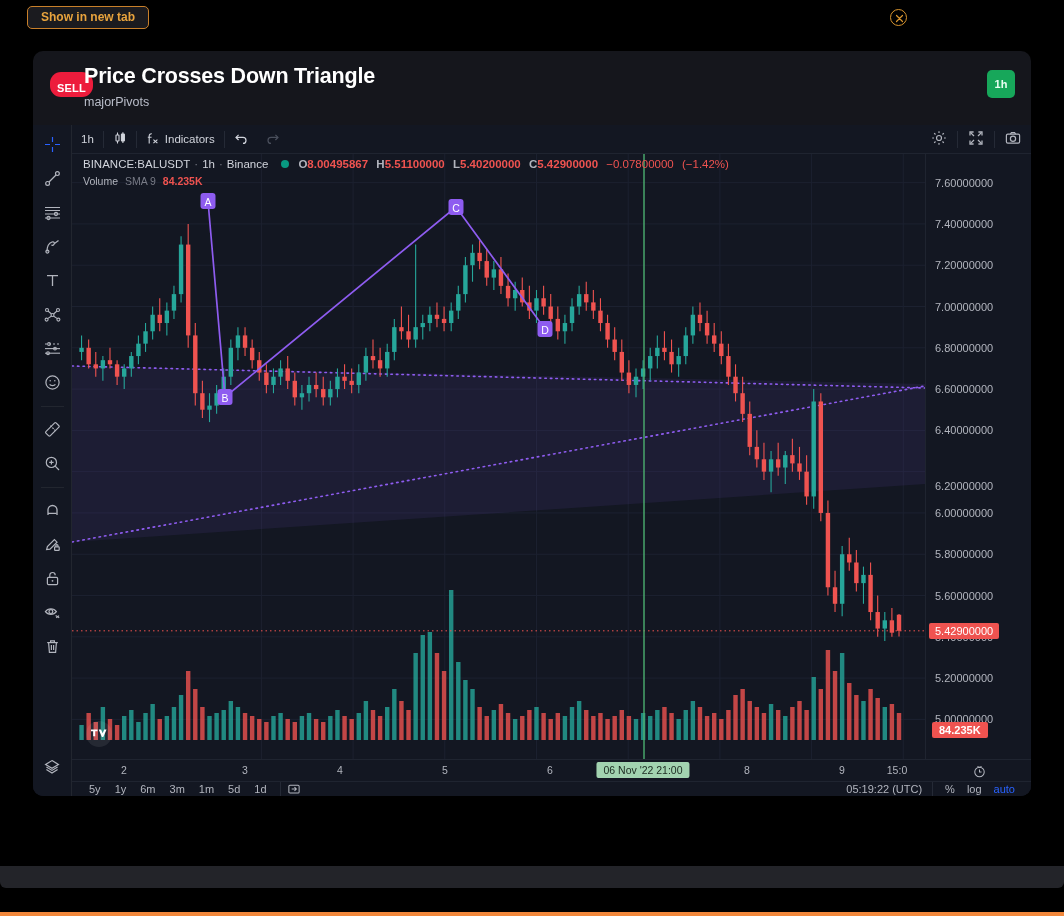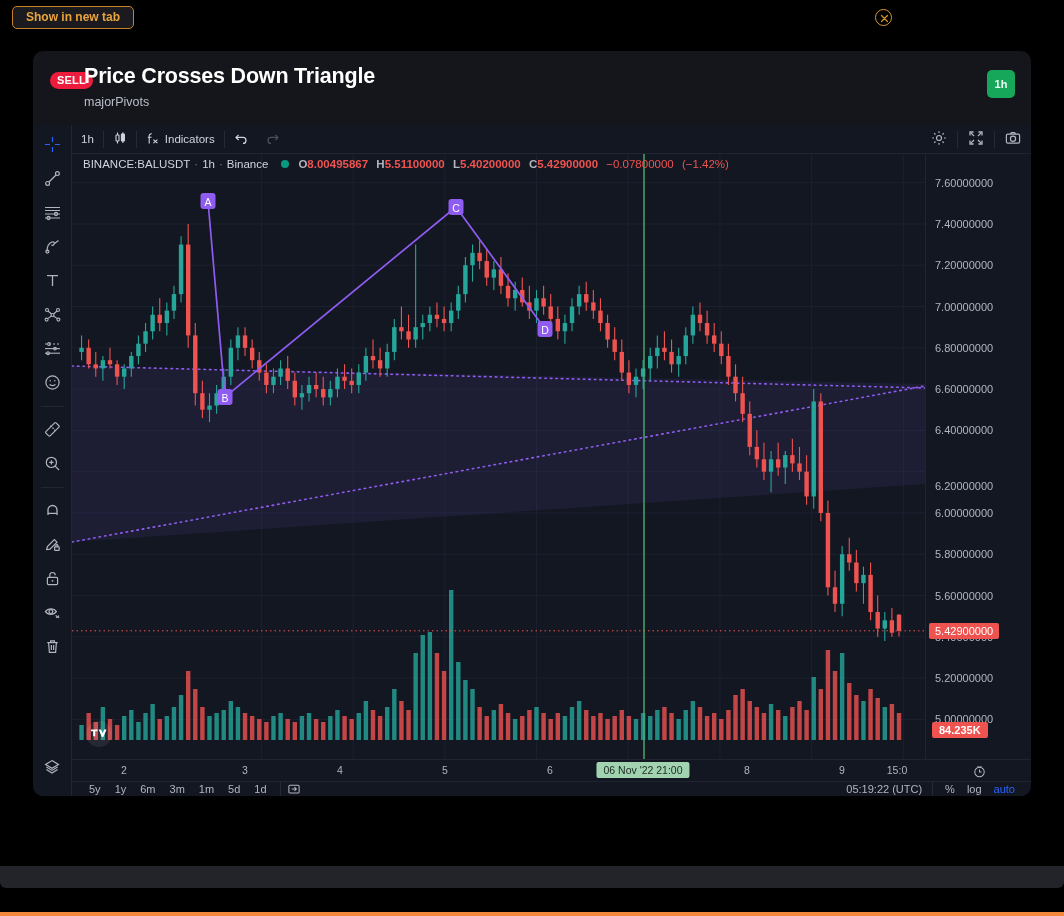--- a/index.html
+++ b/index.html
@@ -5,21 +5,21 @@
   * { box-sizing: border-box; margin: 0; padding: 0; }
   html, body {
     width: 1064px; height: 916px;
     background: #000000;
     font-family: "Liberation Sans", sans-serif;
     overflow: hidden;
   }
   #root { position: relative; width: 1064px; height: 916px; background: #000; }
 
   
-  .topbar { position: absolute; left: 1px; top: 0; width: 900px; height: 34px; }
+  .topbar { position: absolute; left: 16px; top: 0; width: 900px; height: 34px; }
   .show-tab-btn {
     position: absolute; left: 11px; top: 6px;
     height: 23px; padding: 0 13px;
     background: #1b1b1f; color: #e8a33d;
     border: 1px solid #c9802a; border-radius: 5px;
     font-size: 12px; font-weight: 700; line-height: 21px;
     white-space: nowrap; cursor: pointer;
   }
   .close-btn {
     position: absolute; right: 9px; top: 9px;
@@ -32,21 +32,21 @@
   .card {
     position: absolute; left: 33px; top: 51px;
     width: 998px; height: 745px;
     background: #15161c; border-radius: 10px; overflow: hidden;
   }
   .card-head { position: relative; height: 74px; }
   .sell-badge {
     position: absolute; left: 17px; top: 21px;
     background: #ed1c3c; color: #fff;
     font-size: 11px; font-weight: 700; letter-spacing: .2px;
-    padding: 2px 7px 3px; border-radius: 11px;
+    padding: 10px 7px 3px; border-radius: 11px;
   }
   .card-title {
     position: absolute; left: 51px; top: 13px;
     color: #ffffff; font-size: 21.5px; font-weight: 700; letter-spacing: -.2px;
   }
   .card-sub {
     position: absolute; left: 51px; top: 44px;
     color: #b9bdc9; font-size: 12.5px;
   }
   .tf-badge {
@@ -408,20 +408,25 @@
             <span class="legend-sym">Binance</span>
             <span class="legend-dot"></span>
             <span class="ohlc">
               <span><b class="k">O</b><b>8.00495867</b></span>
               <span><b class="k">H</b><b>5.51100000</b></span>
               <span><b class="k">L</b><b>5.40200000</b></span>
               <span><b class="k">C</b><b>5.42900000</b></span>
               <span>−0.07800000</span>
               <span>(−1.42%)</span>
             </span>
+          </div>
+          <div class="legend-row2">
+            <span>Volume</span>
+            <span class="sma" style="margin-left:4px">SMA 9</span>
+            <span class="vol-val">84.235K</span>
           </div>
         </div>
 
         <div class="plot">
           <svg id="plot-svg" width="853" height="605" viewBox="0 0 853 605">
               <g>
                 <line x1="0" y1="28.644007155635173" x2="853" y2="28.644007155635173" stroke="#1c2130" stroke-width="1"></line>
                 <line x1="0" y1="69.93202146690516" x2="853" y2="69.93202146690516" stroke="#1c2130" stroke-width="1"></line>
                 <line x1="0" y1="111.22003577817532" x2="853" y2="111.22003577817532" stroke="#1c2130" stroke-width="1"></line>
                 <line x1="0" y1="152.50805008944548" x2="853" y2="152.50805008944548" stroke="#1c2130" stroke-width="1"></line>

